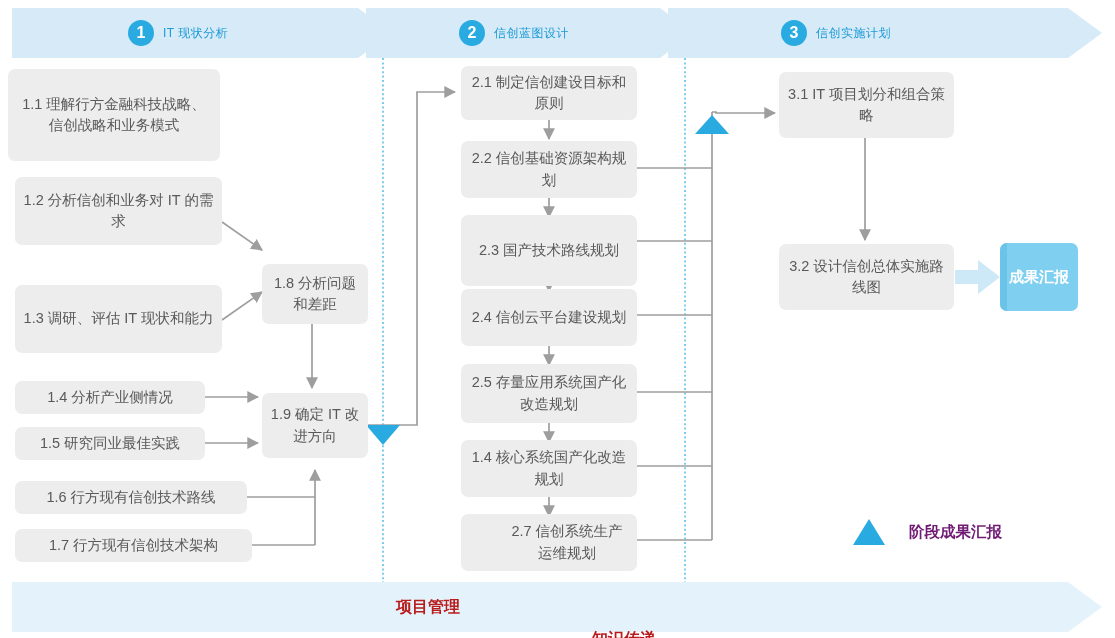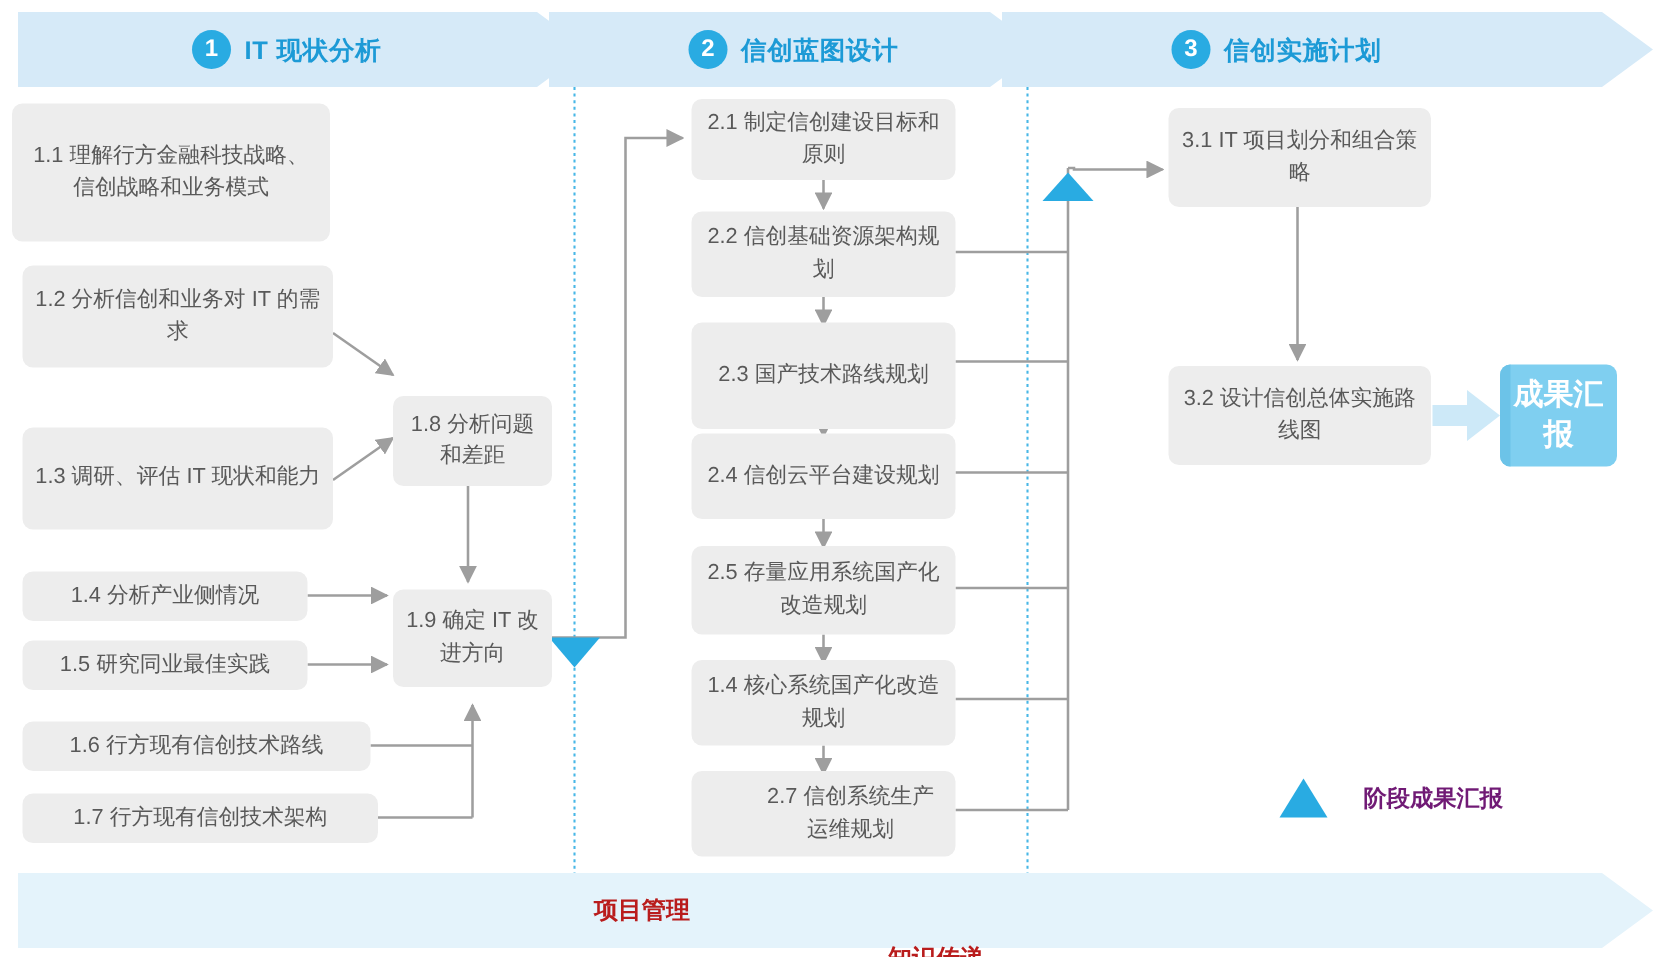--- a/index.html
+++ b/index.html
@@ -16,36 +16,36 @@
     position:absolute;display:flex;align-items:center;gap:9px;
     white-space:nowrap;
   }
   .badge-num{
     width:26px;height:26px;border-radius:50%;background:#29ABE2;
     color:#ffffff;font-size:16px;font-weight:bold;
     display:flex;align-items:center;justify-content:center;
     line-height:1;
   }
   .band-title{
-    font-size:17px;font-weight:bold;color:#1C9AD6;letter-spacing:.5px;
+    font-size:12px;font-weight:normal;color:#1C9AD6;letter-spacing:.5px;
   }
 
   
   .box{
     position:absolute;background:#EDEDED;border-radius:7px;
     display:flex;align-items:center;justify-content:center;
     text-align:center;font-size:14.5px;line-height:1.45;
     color:#595959;padding:4px 8px;box-sizing:border-box;
   }
 
   
   .result-badge{
     position:absolute;background:#7FCFF0;border-radius:7px;
     display:flex;align-items:center;justify-content:center;
-    text-align:center;color:#ffffff;font-weight:bold;font-size:20px;
+    text-align:center;color:#ffffff;font-weight:bold;font-size:15px;
     line-height:1.35;box-sizing:border-box;
   }
   .result-badge::before{
     content:"";position:absolute;left:0;top:0;bottom:0;width:7px;
     background:#6CC3E8;border-radius:7px 0 0 7px;
   }
 
   
   .legend{
     position:absolute;display:flex;align-items:center;gap:12px;

